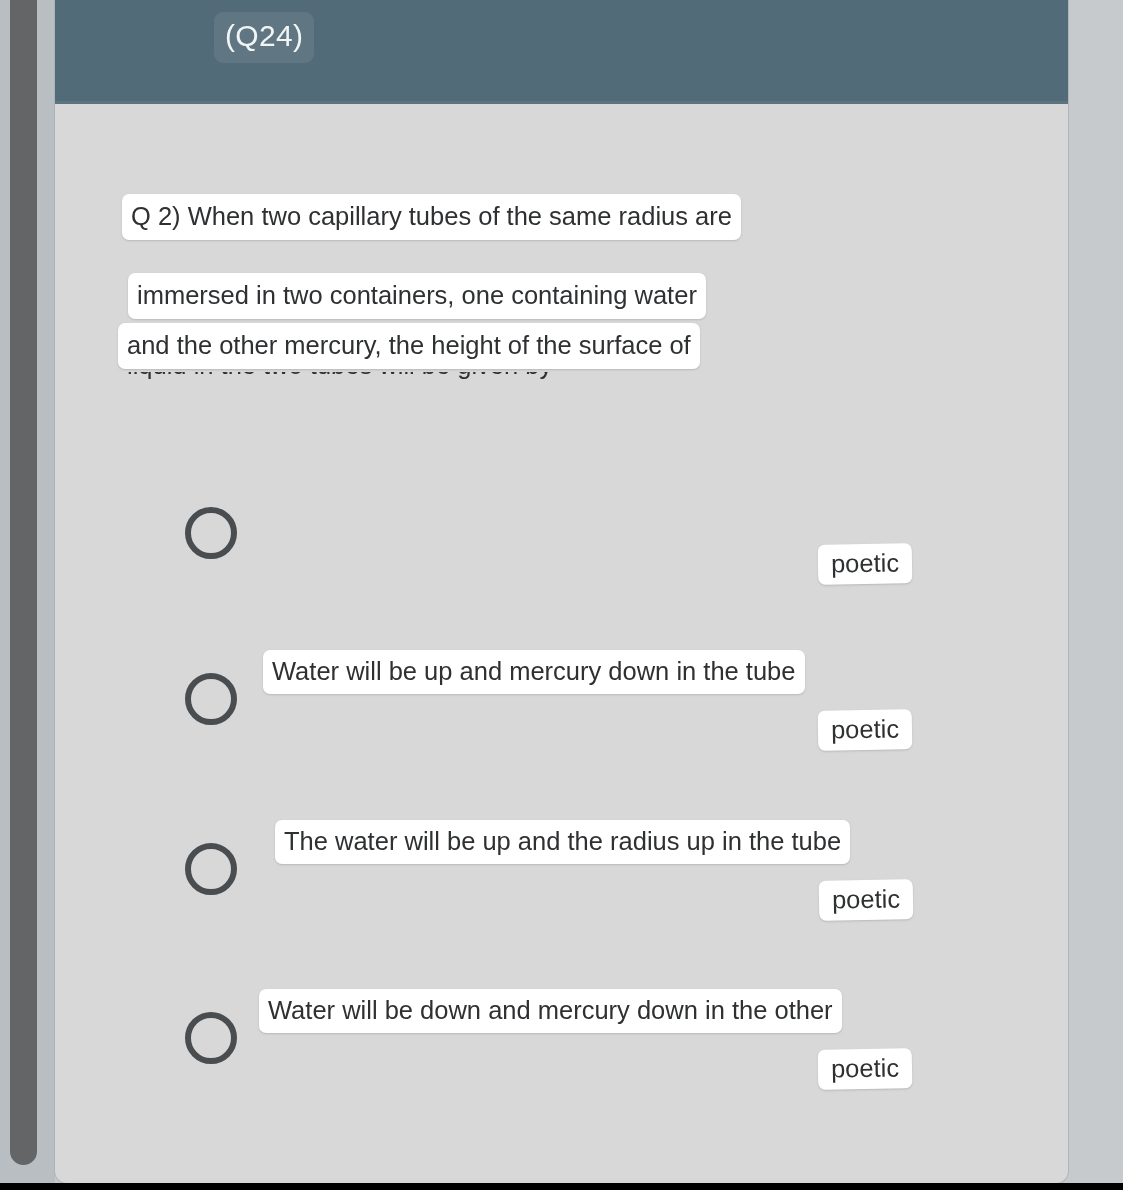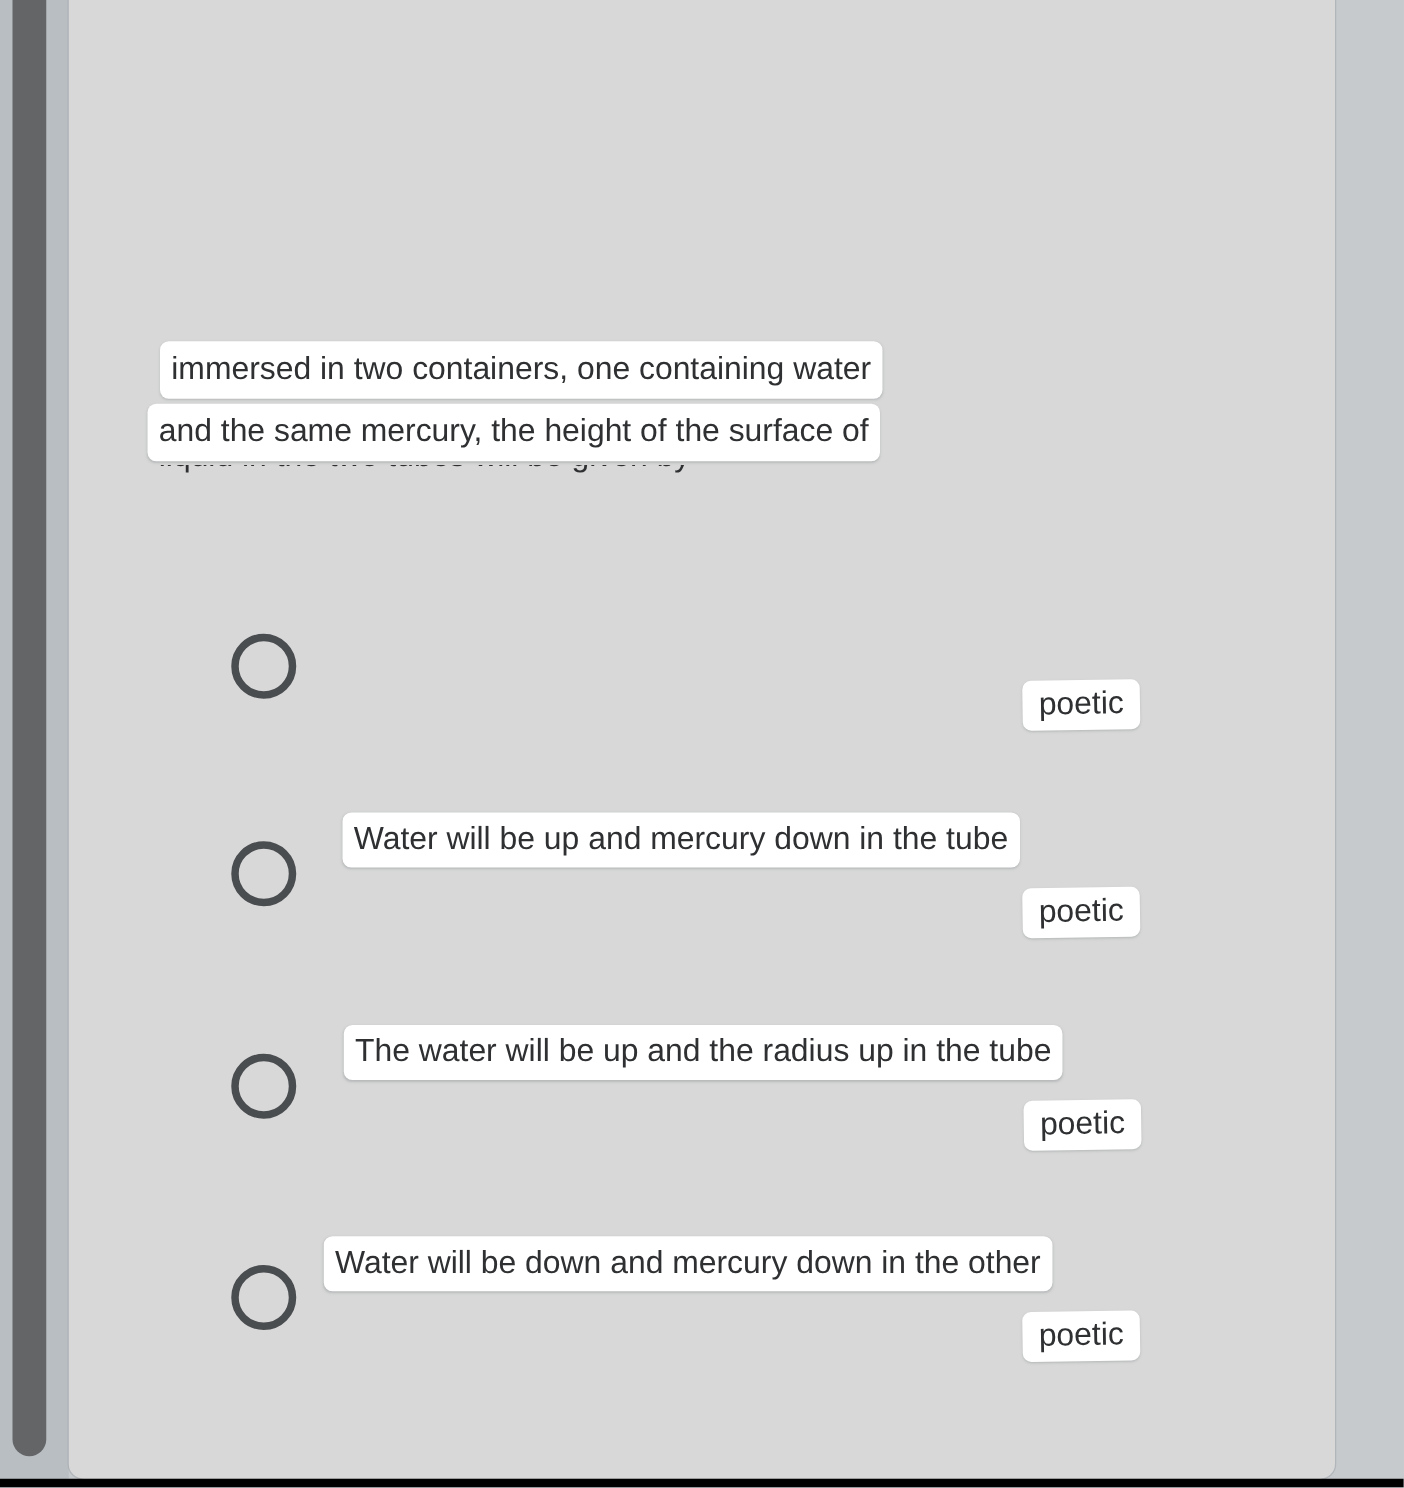--- a/index.html
+++ b/index.html
@@ -177,38 +177,43 @@
 <body>
 
 <div id="backdrop"></div>
 
 <div id="scroll-rail">
   <div id="scroll-thumb"></div>
 </div>
 
 <div id="app-window">
 
+  <div id="header-bar">
+    <div id="qnum-badge">(Q24)</div>
+    <div id="header-underline"></div>
+  </div>
 
   <div id="content">
 
+    <div class="chip stem-line" id="stem-1">Q 2) When two capillary tubes of the same radius are</div>
     <div class="chip stem-line" id="stem-2">immersed in two containers, one containing water</div>
-    <div class="chip stem-line" id="stem-3">and the same mercury, the height of the surface of</div>
+    <div class="chip stem-line" id="stem-3">and the other mercury, the height of the surface of</div>
 
     <div id="stem-4-clip">
       <div id="stem-4-text">liquid in the two tubes will be given by</div>
     </div>
 
     <div class="option-row" style="top:380px;">
       <div class="radio" style="top:23px;"></div>
       <div class="chip poetic-chip" style="left:763px; top:60px;">poetic</div>
     </div>
 
     <div class="option-row" style="top:546px;">
       <div class="radio" style="top:23px;"></div>
-      <div class="chip opt-chip" style="left:219px; top:0px;">Water will be up and mercury down in the tube</div>
+      <div class="chip opt-chip" style="left:208px; top:0px;">Water will be up and mercury down in the tube</div>
       <div class="chip poetic-chip" style="left:763px; top:60px;">poetic</div>
     </div>
 
     <div class="option-row" style="top:716px;">
       <div class="radio" style="top:23px;"></div>
       <div class="chip opt-chip" style="left:220px; top:0px;">The water will be up and the radius up in the tube</div>
       <div class="chip poetic-chip" style="left:764px; top:60px;">poetic</div>
     </div>
 
     <div class="option-row" style="top:885px;">

